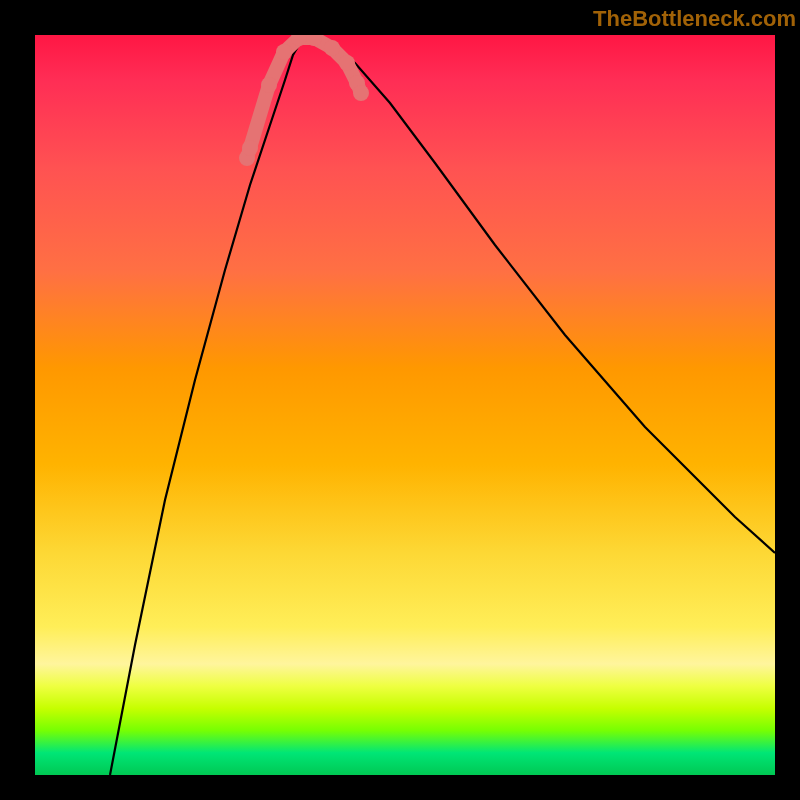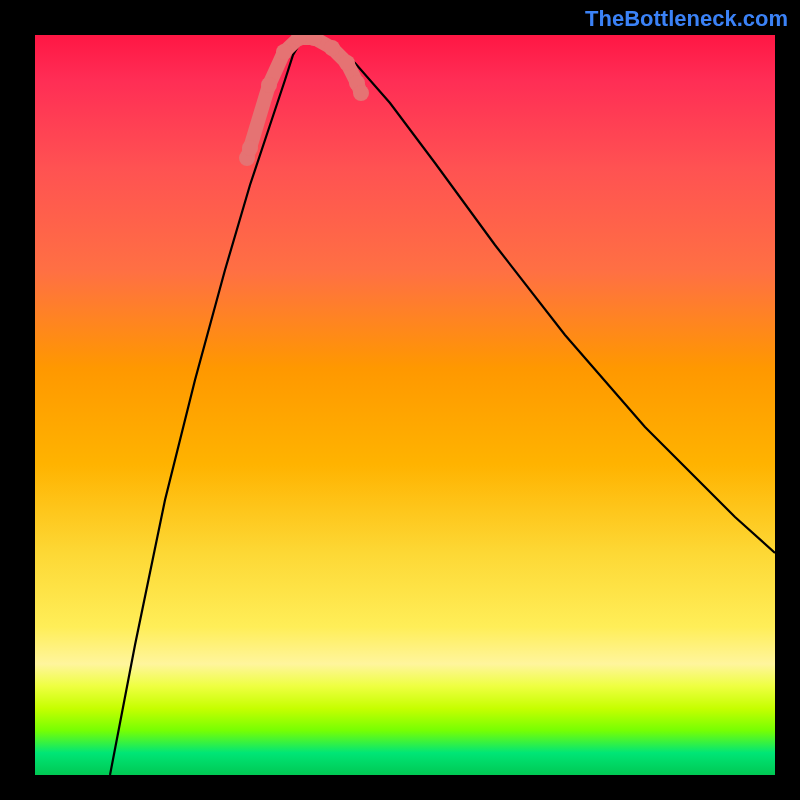--- a/index.html
+++ b/index.html
@@ -1,18 +1,18 @@
 <!DOCTYPE html>
 <html><head>
   <meta charset="utf-8">
   <style>
     * { margin: 0; padding: 0; box-sizing: border-box; }
     body { width: 800px; height: 800px; background: #000; position: relative; font-family: Arial, sans-serif; }
     .container { width: 800px; height: 800px; position: relative; background: #000; }
-    .watermark { position: absolute; top: 6px; right: 12px; color: #3b82f6; font-size: 22px; font-weight: bold; z-index: 10; }
+    .watermark { position: absolute; top: 6px; right: 4px; color: #a16207; font-size: 22px; font-weight: bold; z-index: 10; }
     .plot-area { position: absolute; top: 35px; left: 35px; width: 740px; height: 740px; }
     .gradient-bg { width: 100%; height: 100%; position: absolute; }
     .curves { position: absolute; top: 0; left: 0; width: 100%; height: 100%; }
   </style>
 </head>
 <body>
 
 <div class="container">
   <div class="watermark">TheBottleneck.com</div>
   <div class="plot-area">

